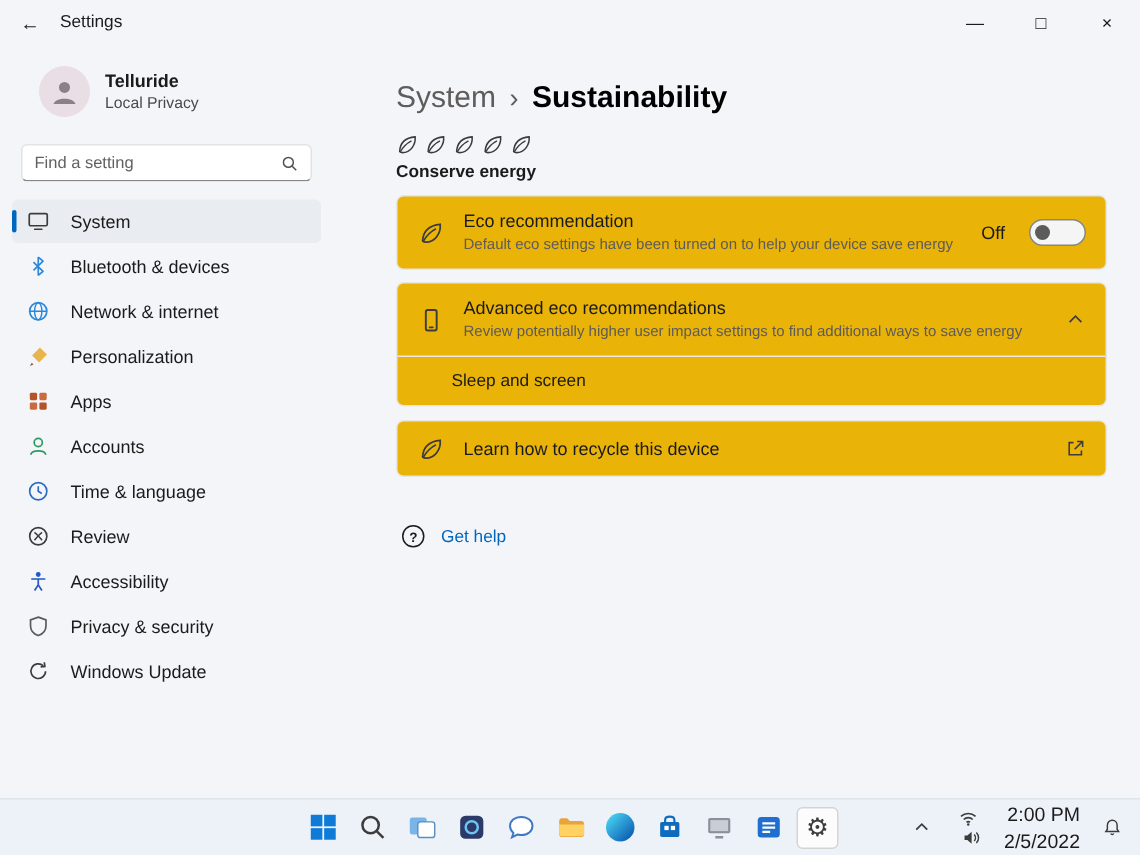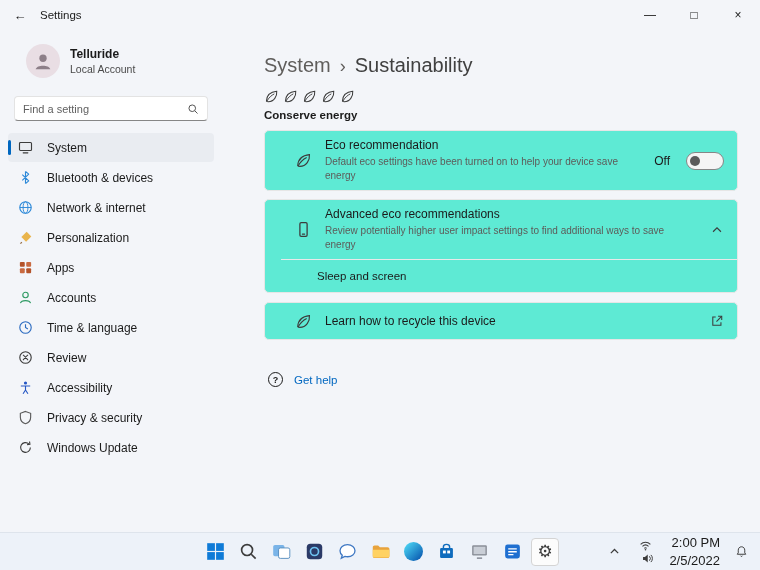--- a/index.html
+++ b/index.html
@@ -30,26 +30,26 @@
   .nav-item.selected { background:#e9ecf1; }
   .accent-pill { position:absolute; left:0; top:7px; width:3px; height:15px; border-radius:2px; background:#0067c0; }
   .nav-icon { width:17px; height:17px; display:grid; place-items:center; flex:0 0 17px; }
   .nav-icon svg { width:15px; height:15px; }
 
   
   .main { flex:1; padding:24px 22px 0 42px; }
   .breadcrumb { font-size:20px; display:flex; align-items:baseline; gap:9px; }
   .crumb-root { color:#5f5d5b; cursor:pointer; }
   .crumb-sep { color:#5f5d5b; font-size:18px; }
-  .crumb-current { font-weight:400; color:#404040; }
+  .crumb-current { font-weight:700; color:#000000; }
   .score-row { display:flex; gap:4px; margin-top:12px; }
   .leaf { width:15px; height:15px; }
   .section-title { font-size:11.5px; font-weight:700; margin-top:5px; }
   .cards { margin-top:9px; }
-  .card { background:#5eead4; border:1px solid #e6e6e6; border-radius:5px;padding-left:16px; }
+  .card { background:#eab308; border:1px solid #e6e6e6; border-radius:5px; }
   .card-row { display:flex; align-items:center; gap:13px; padding:7px 13px; min-height:48px; cursor:default; }
   .card-row.clickable { cursor:pointer; }
   .row-icon { width:18px; height:18px; display:grid; place-items:center; flex:0 0 18px; }
   .row-icon svg { width:17px; height:17px; }
   .card-texts { flex:1; display:flex; flex-direction:column; gap:3px; }
   .card-title { font-size:12px; }
   .card-desc { font-size:10px; color:#5d5b59; line-height:1.4; max-width:392px; }
   .toggle-group { display:flex; align-items:center; gap:16px; }
   .toggle-label { font-size:12px; }
   .toggle { width:38px; height:18px; border:1px solid #868686; border-radius:10px; background:#f5f5f5; position:relative; cursor:pointer; }
@@ -104,21 +104,21 @@
   <div class="sidebar">
     <div class="user-row">
       <div class="avatar">
         <svg viewBox="0 0 24 24" width="22" height="22">
             <circle cx="12" cy="9" r="4" fill="#8d7f88"></circle>
             <path d="M4 21c1.5-5 14.5-5 16 0z" fill="#8d7f88"></path>
           </svg>
       </div>
       <div>
         <div class="user-name">Telluride</div>
-        <div class="user-type">Local Account</div>
+        <div class="user-type">Local Privacy</div>
       </div>
     </div>
 
     <div class="search-box">
       <input type="text" placeholder="Find a setting" style="">
       <svg viewBox="0 0 16 16" width="12" height="12">
           <circle cx="7" cy="7" r="4.4" fill="none" stroke="#4f4f4f" stroke-width="1.3"></circle>
           <path d="M10.4 10.4L14 14" stroke="#4f4f4f" stroke-width="1.3"></path>
         </svg>
     </div>

